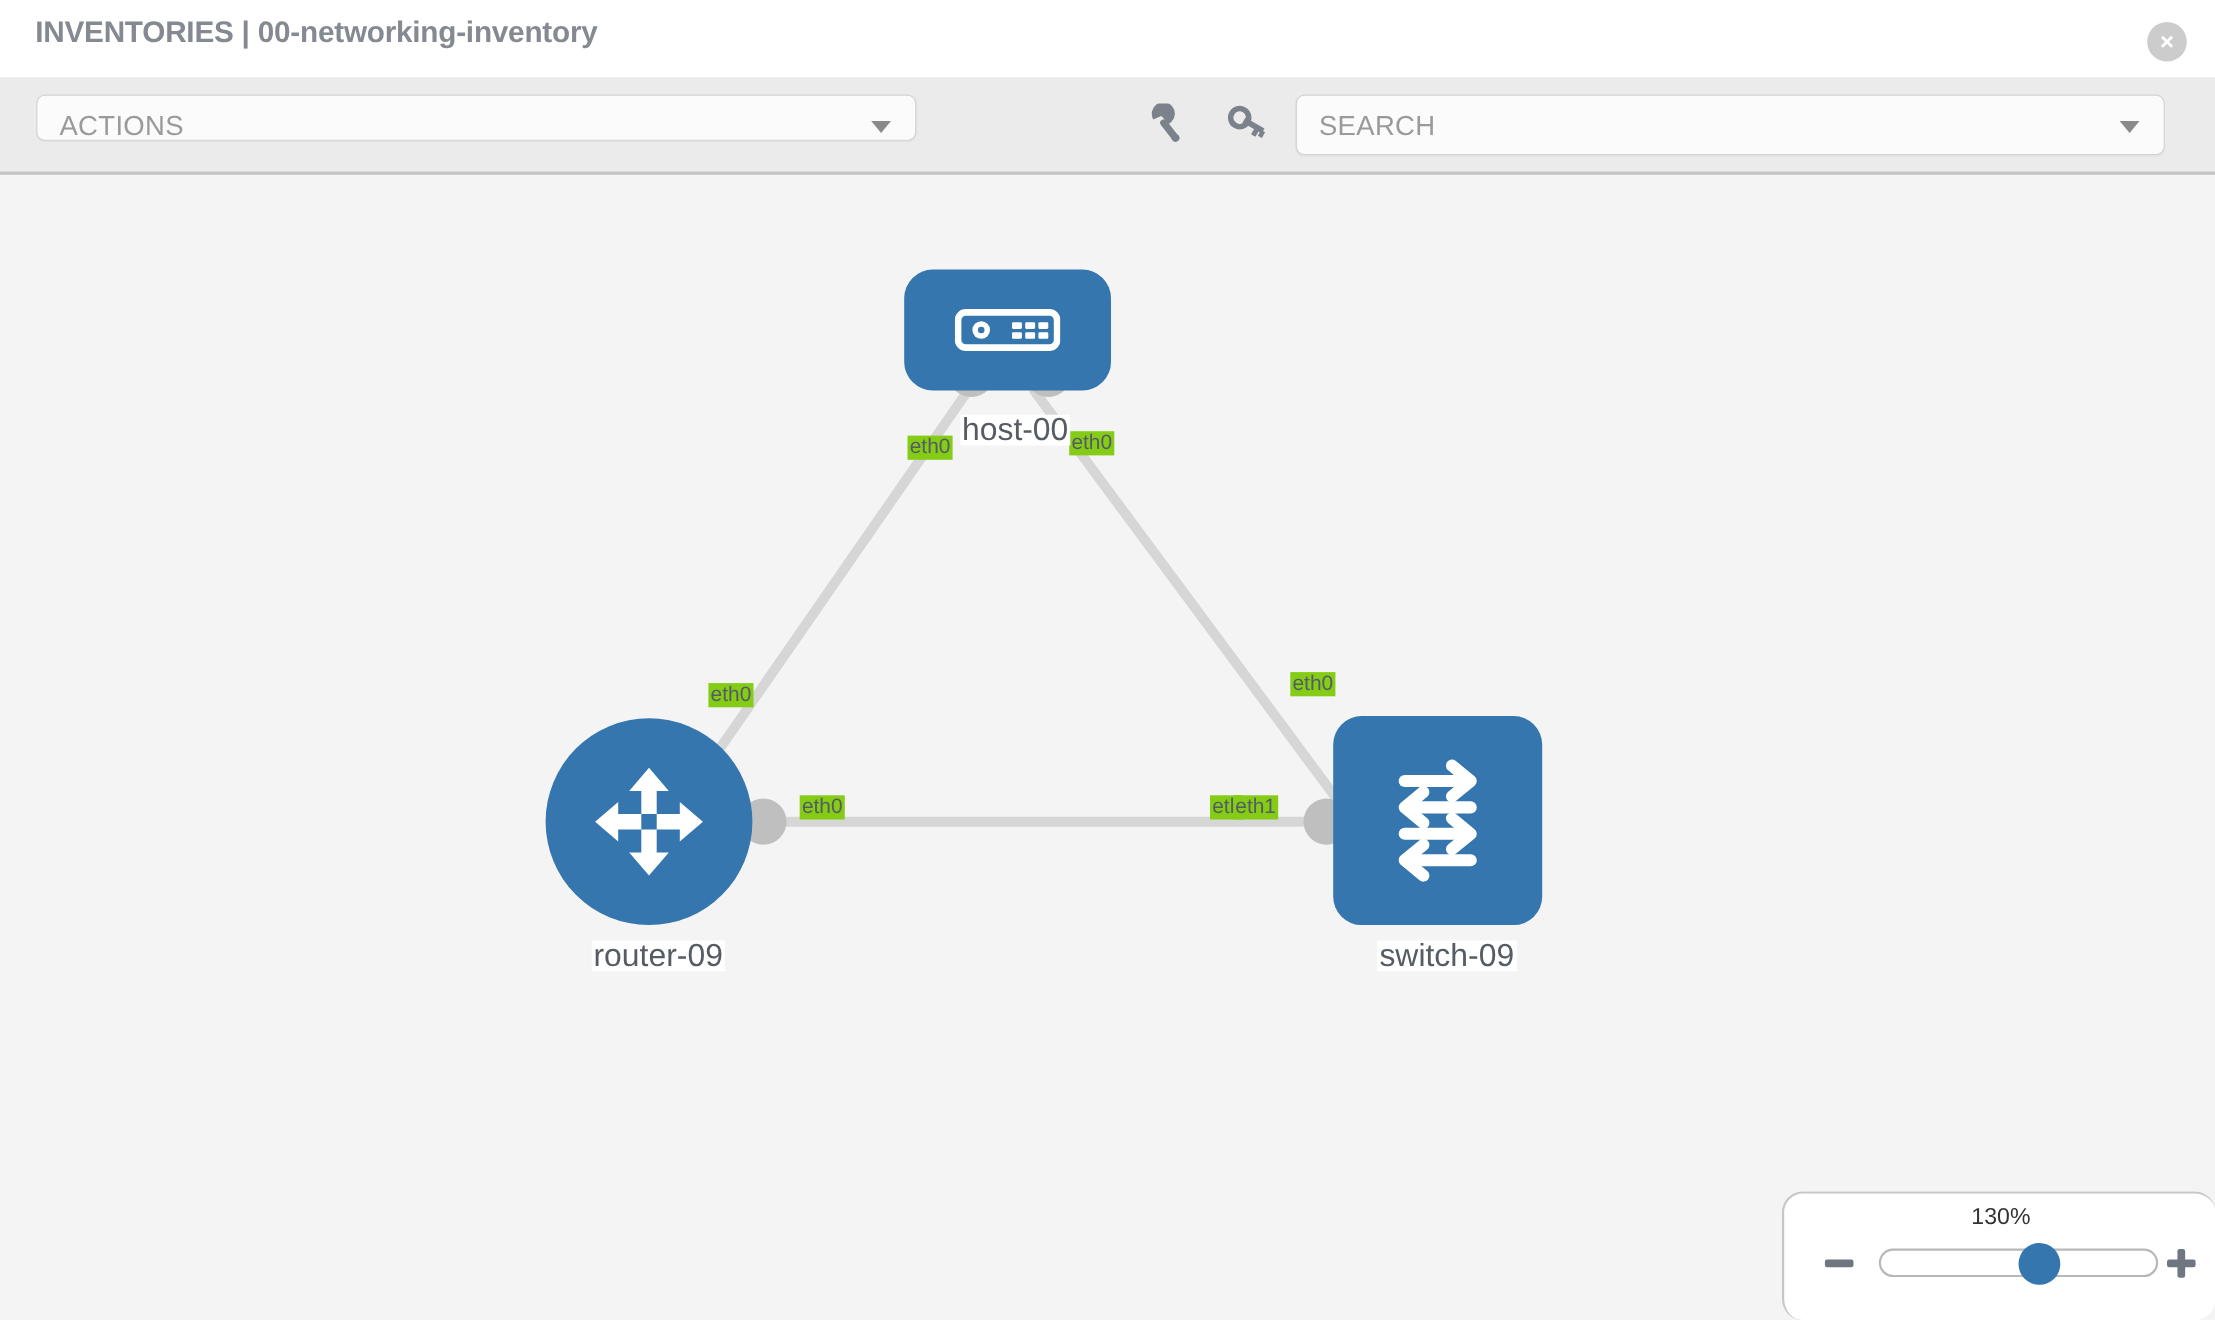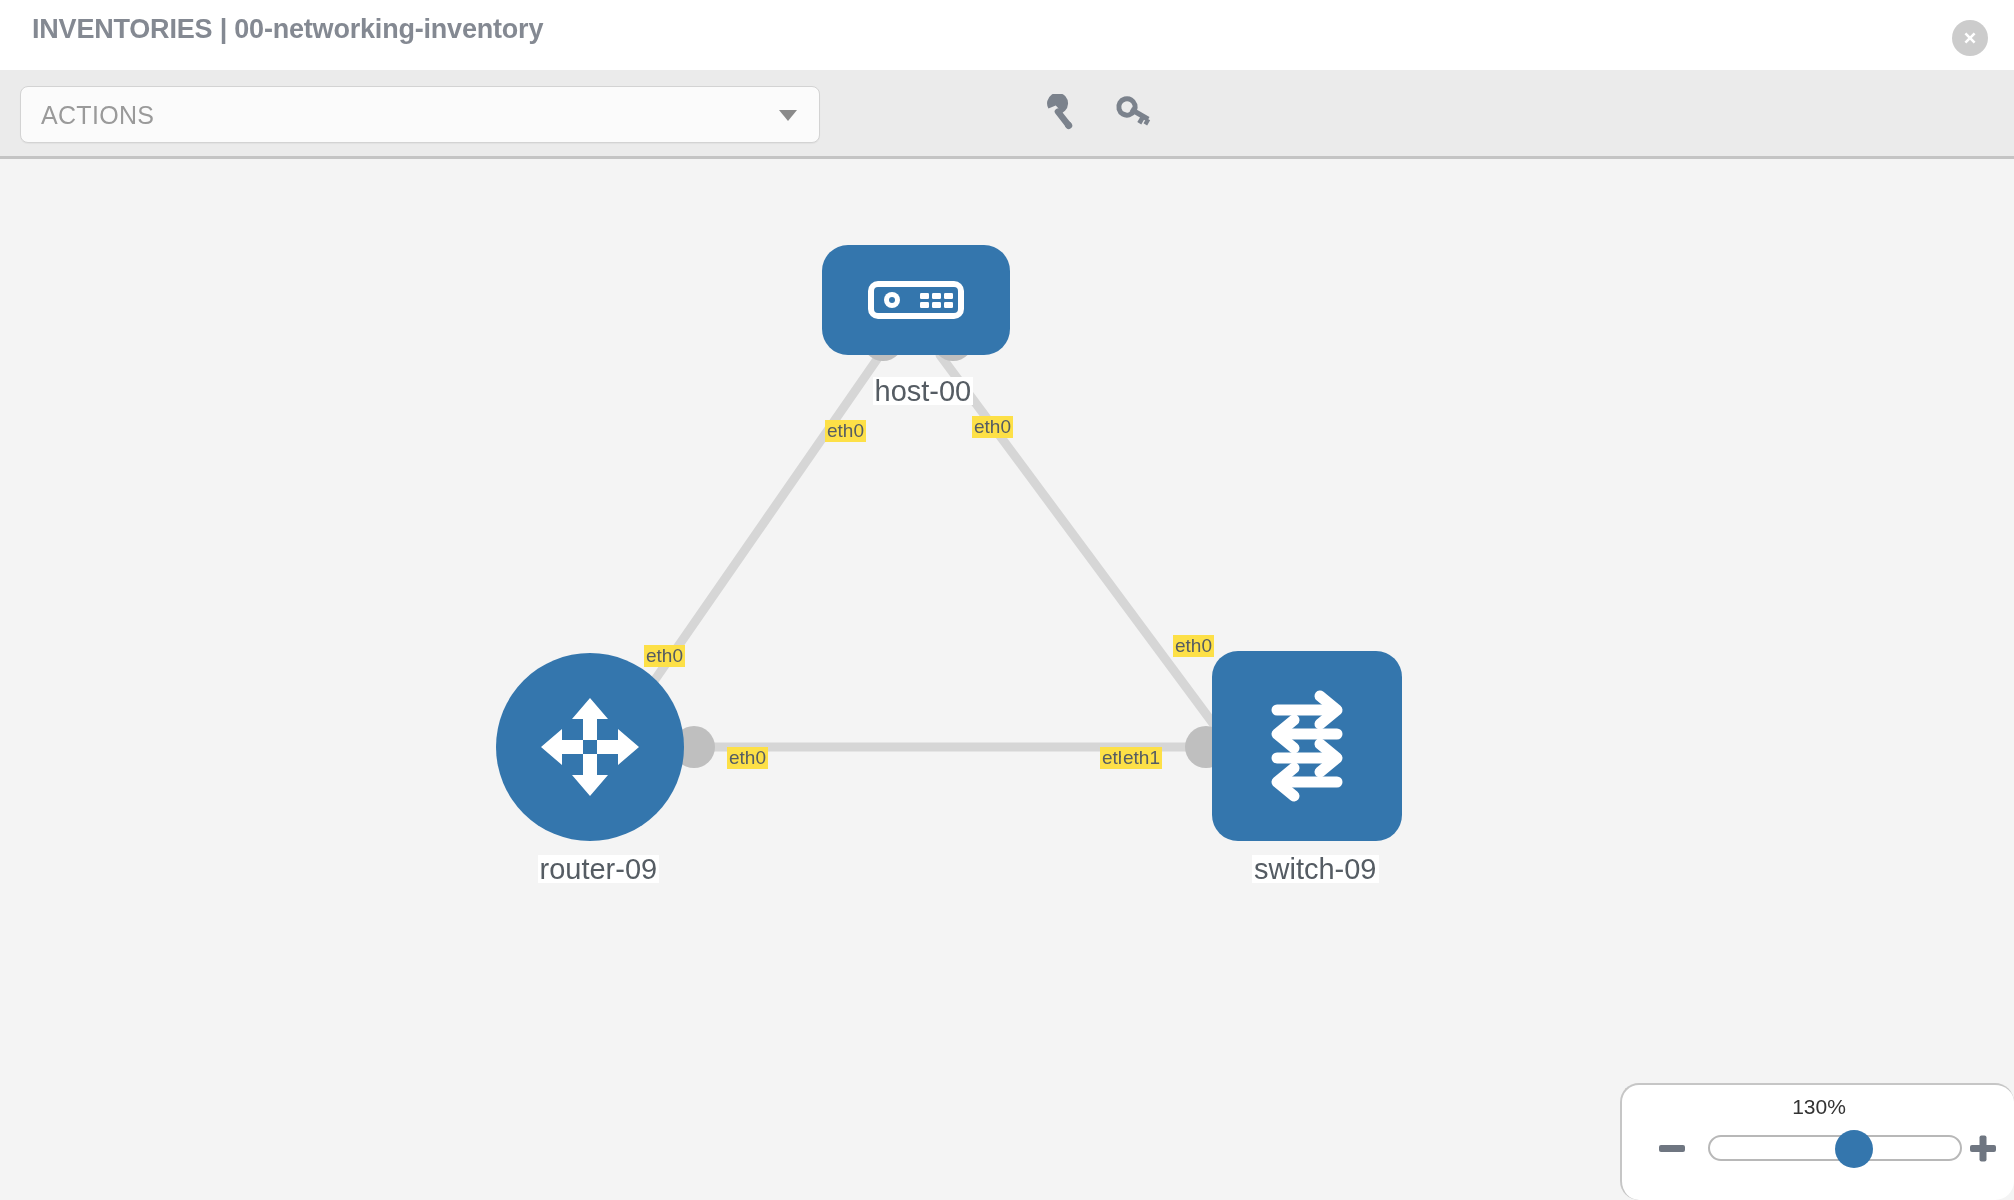--- a/index.html
+++ b/index.html
@@ -38,21 +38,21 @@
     background: #ebebeb;
     border-bottom: 3px solid #c4c4c4;
   }
   .select-box {
     position: absolute;
     background: #fbfbfb;
     border: 1px solid #d3d3d3;
     border-radius: 8px;
     box-shadow: 0 1px 1px rgba(0,0,0,0.04);
   }
-  .actions-select { left: 20px; top: 16px; width: 800px; height: 57px; }
+  .actions-select { left: 33px; top: 16px; width: 800px; height: 42px; }
   .search-select  { left: 1178px; top: 16px; width: 790px; height: 55px; }
   .select-label {
     position: absolute; left: 20px; top: 14px;
     font-size: 25px; color: #9a9a9a;
     font-stretch: condensed;
     letter-spacing: 0.3px;
   }
   .caret {
     position: absolute; right: 22px; top: 23px;
     width: 0; height: 0;
@@ -92,25 +92,24 @@
     position: absolute;
     font-size: 29px; color: #555c63;
     background: #ffffff;
     white-space: nowrap;
     padding: 0 2px;
     line-height: 28px;
   }
   .iface-label {
     position: absolute;
     font-size: 19px; color: #555c63;
-    background: #fde047;
+    background: #84cc16;
     white-space: nowrap;
     padding: 0 2px;
     line-height: 22px;
-    margin-top: 24px;
   }
   .port {
     position: absolute;
     background: #bfbfbf;
     border-radius: 50%;
     width: 42px; height: 42px;
   }
 
   
   .zoom-panel {
@@ -181,20 +180,24 @@
       <svg width="42" height="42" viewBox="0 0 42 42">
         <g transform="rotate(30 21 21)">
           <circle cx="13.5" cy="16" r="8.2" fill="none" stroke="#7b828c" stroke-width="5"></circle>
           <rect x="18" y="13.4" width="20" height="5.2" fill="#7b828c"></rect>
           <rect x="30" y="16" width="4.6" height="8" fill="#7b828c"></rect>
           <rect x="36" y="16" width="4.2" height="6" fill="#7b828c"></rect>
         </g>
       </svg>
     </div>
 
+    <div class="select-box search-select">
+      <div class="select-label">SEARCH</div>
+      <div class="caret"></div>
+    </div>
   </div>
 
   <div class="canvas">
 
     <svg class="topo-svg" width="2014" height="1041">
       <g stroke="#d6d6d6" stroke-width="9" fill="none" stroke-linecap="round">
         <line x1="880" y1="196" x2="600" y2="600"></line>
         <line x1="940" y1="196" x2="1232" y2="590"></line>
         <line x1="690" y1="588" x2="1215" y2="588"></line>
       </g>

